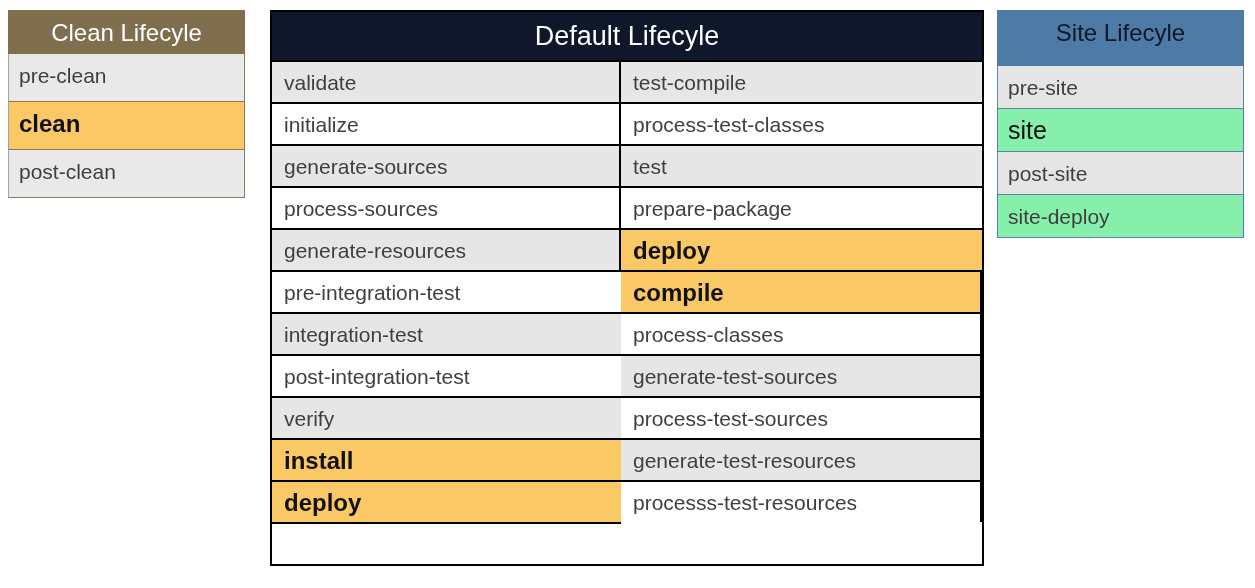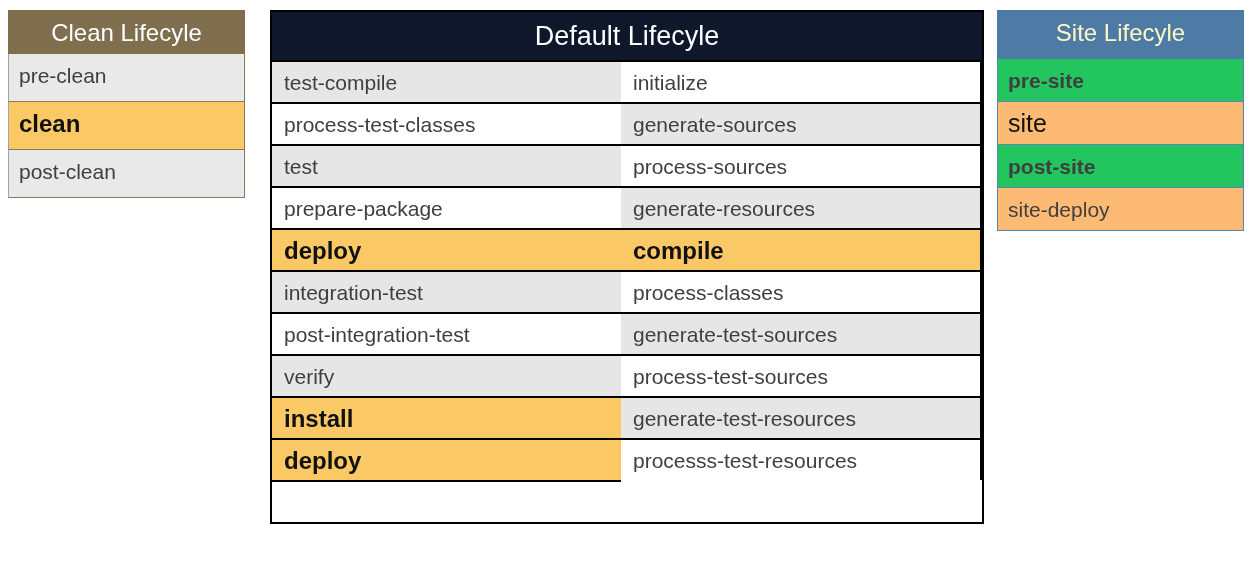--- a/index.html
+++ b/index.html
@@ -98,69 +98,71 @@
   }
 
   
   #site-panel {
     left: 997px;
     top: 10px;
     width: 247px;
   }
   #site-panel .lc-header {
     background: #4E7BA6;
-    color: #fef9c3;
+    color: #0f172a;
     font-size: 24px;
     text-align: center;
-    height: 49px;
+    height: 56px;
     line-height: 44px;
     border: 1px solid #4E7BA6;
     box-sizing: border-box;
   }
   #site-panel .lc-row {
     height: 43px;
     line-height: 43px;
     box-sizing: border-box;
     border-left: 1px solid #5A86AE;
     border-right: 1px solid #5A86AE;
     border-bottom: 1px solid #5A86AE;
     padding-left: 10px;
     font-size: 21px;
-    background: #fdba74;
+    background: #86efac;
     color: #3f3f3f;
     overflow: hidden;
     white-space: nowrap;
   }
-  #site-panel .lc-row.alt { background: #22c55e; font-weight: bold; }
+  #site-panel .lc-row.alt { background: #e5e5e5; }
   #site-panel .lc-row.hl  { color: #111111; font-size: 25px; }
 </style>
 </head>
 <body>
 
 <div class="panel" id="clean-panel">
   <div class="lc-header">Clean Lifecyle</div>
   <div id="clean-rows">
       <div class="lc-row">pre-clean</div>
       <div class="lc-row hl">clean</div>
       <div class="lc-row">post-clean</div>
     </div>
 </div>
 
 <div class="panel" id="default-panel">
   <div class="lc-header">Default Lifecyle</div>
   <div class="grid" id="default-grid">
+      <div class="cell col-left alt">validate</div>
       <div class="cell col-right alt">test-compile</div>
       <div class="cell col-left">initialize</div>
       <div class="cell col-right">process-test-classes</div>
       <div class="cell col-left alt">generate-sources</div>
       <div class="cell col-right alt">test</div>
       <div class="cell col-left">process-sources</div>
       <div class="cell col-right">prepare-package</div>
       <div class="cell col-left alt">generate-resources</div>
       <div class="cell col-right hl">deploy</div>
+      <div class="cell col-right">pre-integration-test</div>
       <div class="cell col-left hl">compile</div>
       <div class="cell col-right alt">integration-test</div>
       <div class="cell col-left">process-classes</div>
       <div class="cell col-right">post-integration-test</div>
       <div class="cell col-left alt">generate-test-sources</div>
       <div class="cell col-right alt">verify</div>
       <div class="cell col-left">process-test-sources</div>
       <div class="cell col-right hl">install</div>
       <div class="cell col-left alt">generate-test-resources</div>
       <div class="cell col-right hl">deploy</div>

